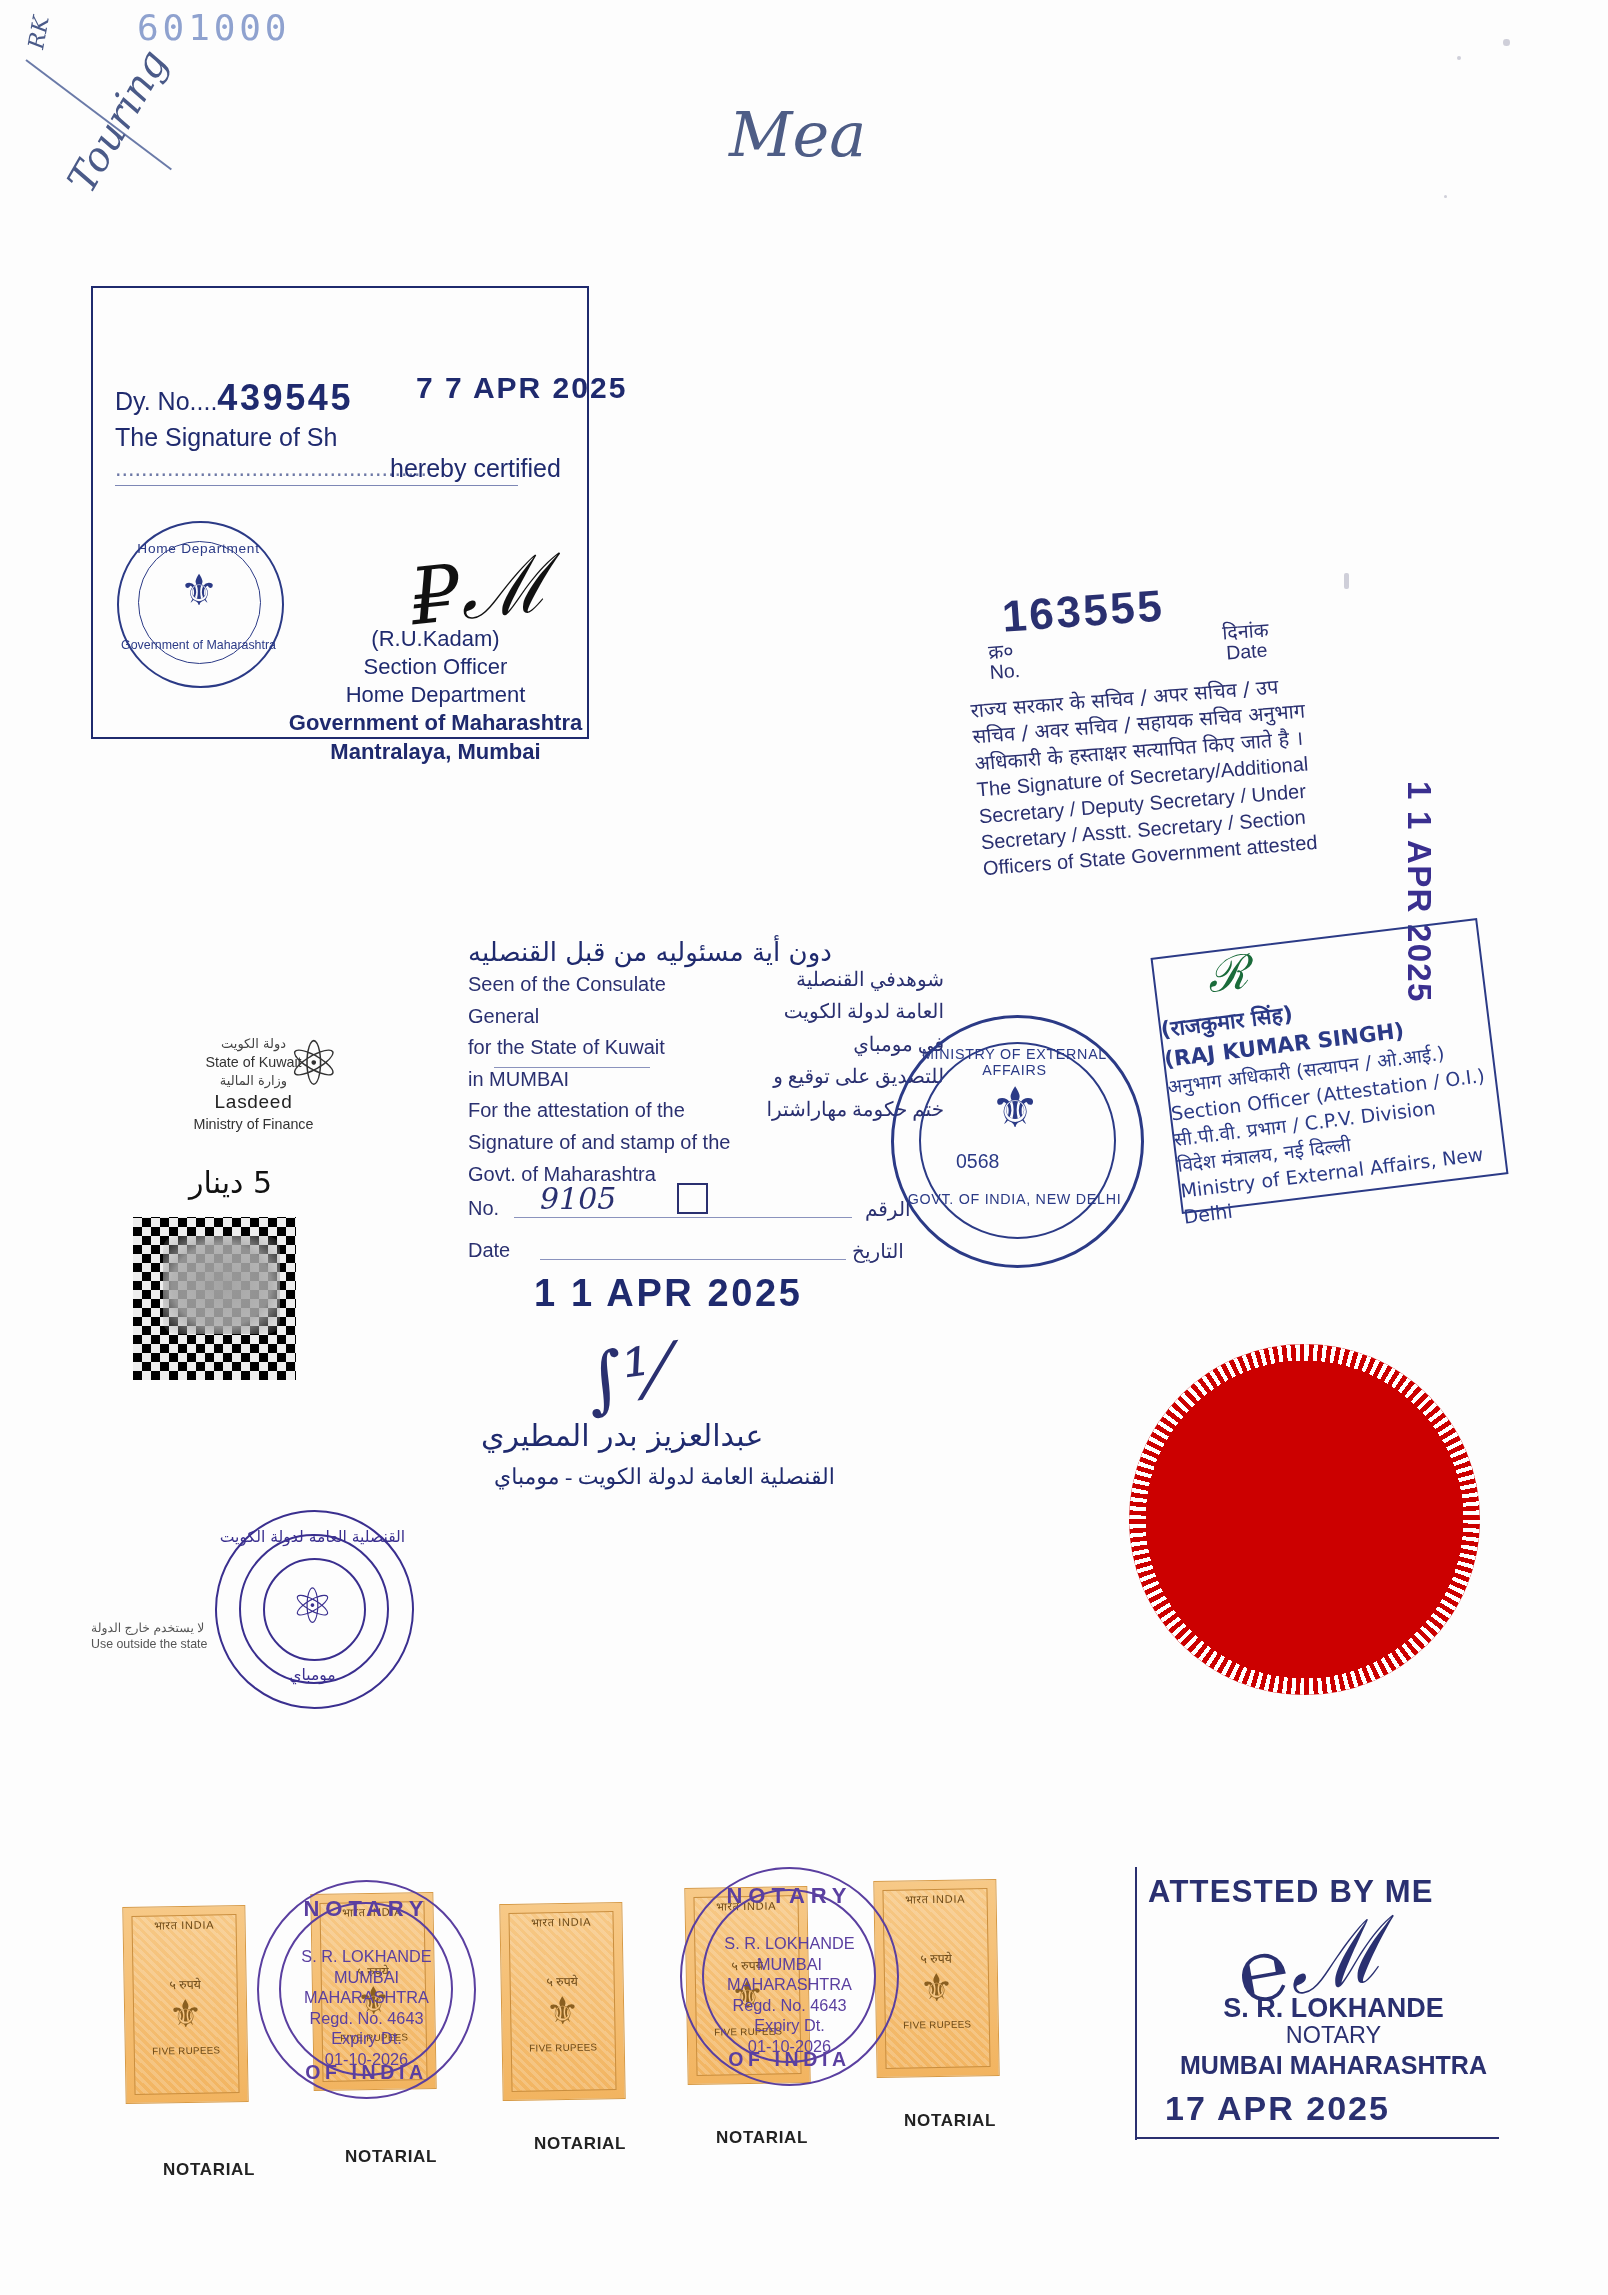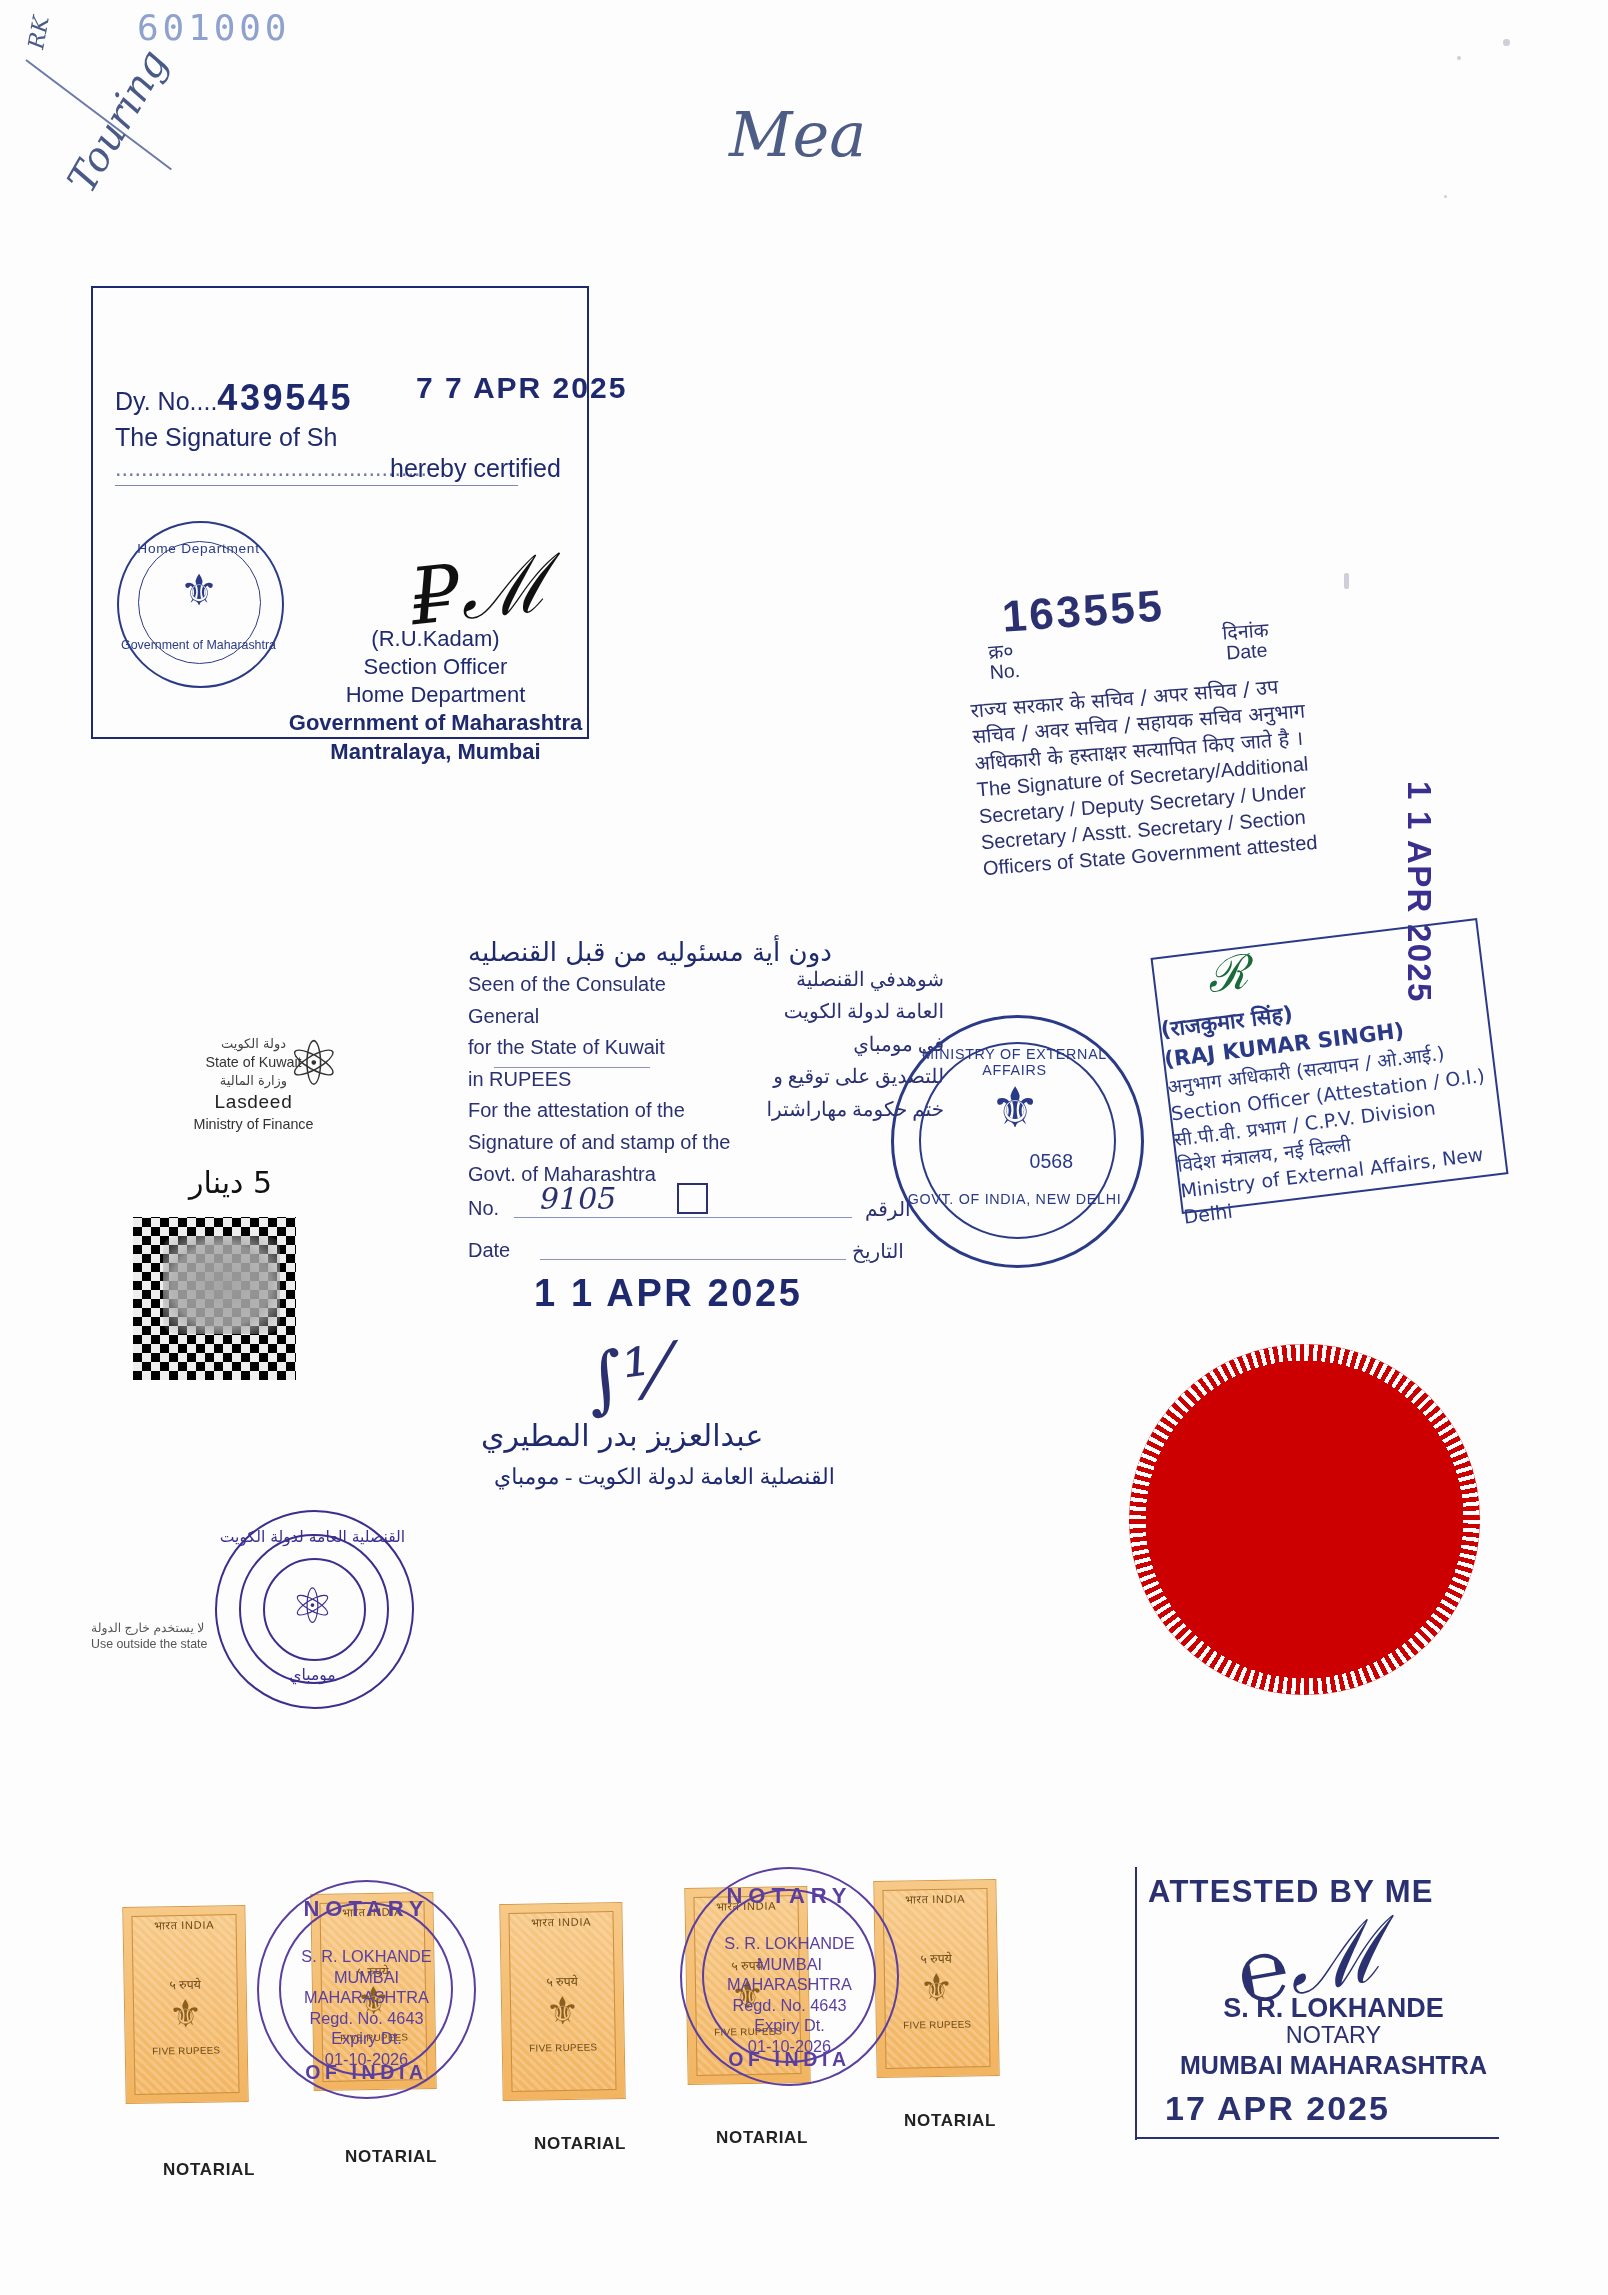--- a/index.html
+++ b/index.html
@@ -327,21 +327,21 @@
     font-size: 14.3px; color: #2b3a86;
     letter-spacing: 0.7px;
   }
   #mea-seal-emblem {
     left: 979px; top: 1080px;
     width: 72px; text-align: center;
     font-size: 56px; color: #2b3a86; line-height: 1;
   }
   #mea-seal-no {
     left: 956px; top: 1150px;
-    width: 117px; text-align: right;
+    width: 117px; text-align: left;
     font-size: 19.5px; color: #2b3a86;
   }
 
   
   #rks-box {
     left: 1165px; top: 937px;
     width: 325px; height: 254px;
     border: 2.6px solid #2b3a86;
     transform: rotate(-7deg);
   }
@@ -649,21 +649,21 @@
     <div>Secretary / Asstt. Secretary / Section</div>
     <div>Officers of State Government attested</div>
   </div>
 
   <div class="abs" id="vertical-date">1 1 APR 2025</div>
 
   <div class="abs" id="kuw-ar-head">دون أية مسئوليه من قبل القنصليه</div>
   <div class="abs" id="kuw-left">
     <div>Seen of the Consulate General</div>
     <div>for the State of Kuwait</div>
-    <div>in RUPEES</div>
+    <div>in MUMBAI</div>
     <div>For the attestation of the</div>
     <div>Signature of and stamp of the</div>
     <div>Govt. of Maharashtra</div>
   </div>
   <div class="abs" id="kuw-right">
     <div>شوهدفي القنصلية</div>
     <div>العامة لدولة الكويت</div>
     <div>في مومباي</div>
     <div>للتصديق على توقيع و</div>
     <div>ختم حكومة مهاراشترا</div>

